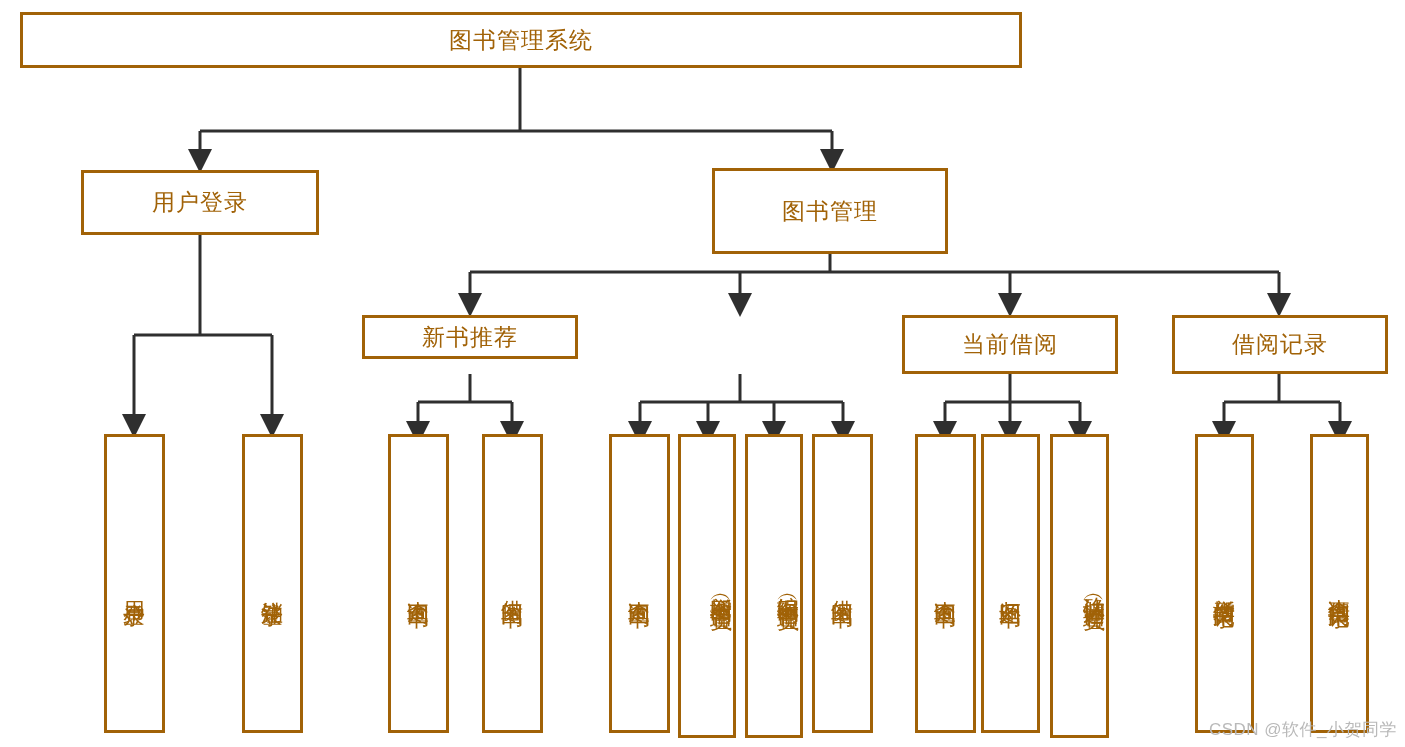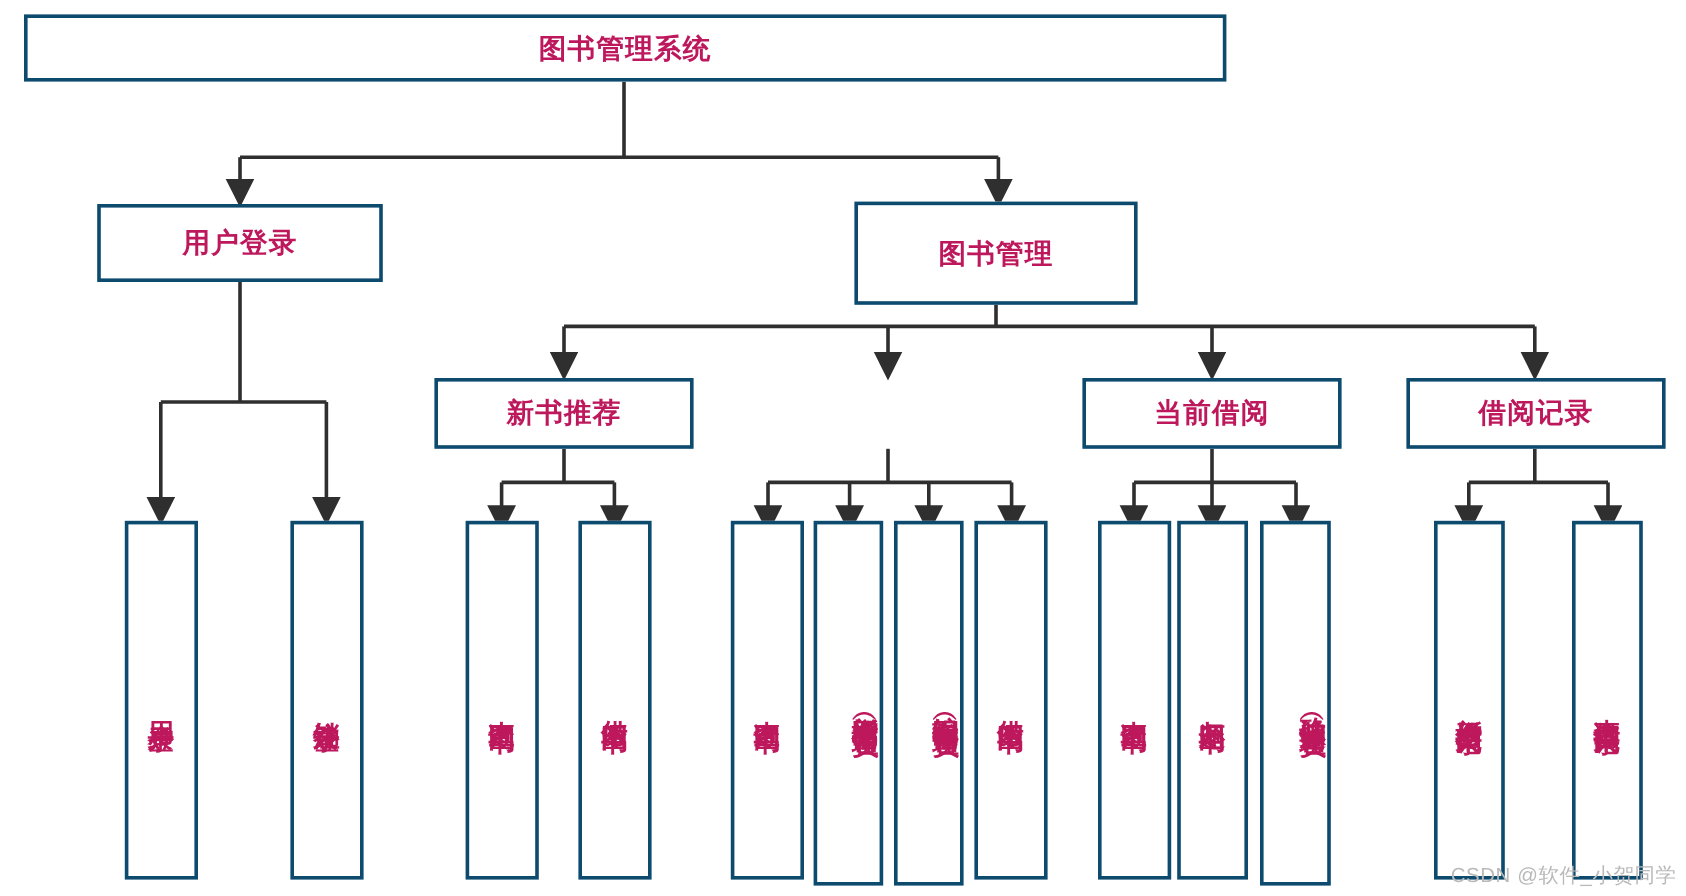--- a/index.html
+++ b/index.html
@@ -20,27 +20,26 @@
   #edge-layer {
     position: absolute;
     left: 0;
     top: 0;
     width: 1405px;
     height: 747px;
   }
   .node {
     position: absolute;
     box-sizing: border-box;
-    border: 3px solid #0c4a6e;
+    border: 3px solid #a16207;
     background: #ffffff;
     display: flex;
     align-items: center;
     justify-content: center;
-    color: #be185d;
-    font-weight: bold;
+    color: #a16207;
   }
   .node.horiz {
     font-size: 23px;
     letter-spacing: 1px;
   }
   .node.vert {
     writing-mode: vertical-rl;
     text-orientation: upright;
     font-size: 22px;
     letter-spacing: 2px;
@@ -127,21 +126,21 @@
     <span>图书管理系统</span>
   </div>
 
   <div class="node horiz" style="left:81px; top:170px; width:238px; height:65px;">
     <span>用户登录</span>
   </div>
   <div class="node horiz" style="left:712px; top:168px; width:236px; height:86px;">
     <span>图书管理</span>
   </div>
 
-  <div class="node horiz" style="left:362px; top:315px; width:216px; height:59px;">
+  <div class="node horiz" style="left:362px; top:315px; width:216px; height:44px;">
     <span>新书推荐</span>
   </div>
   <div class="node horiz" style="left:1172px; top:315px; width:216px; height:59px;">
     <span>借阅记录</span>
   </div>
   <div class="node horiz" style="left:902px; top:315px; width:216px; height:59px;">
     <span>当前借阅</span>
   </div>
 
   <div class="node vert" style="left:104px; top:434px; width:61px; height:299px; align-items:center;">

